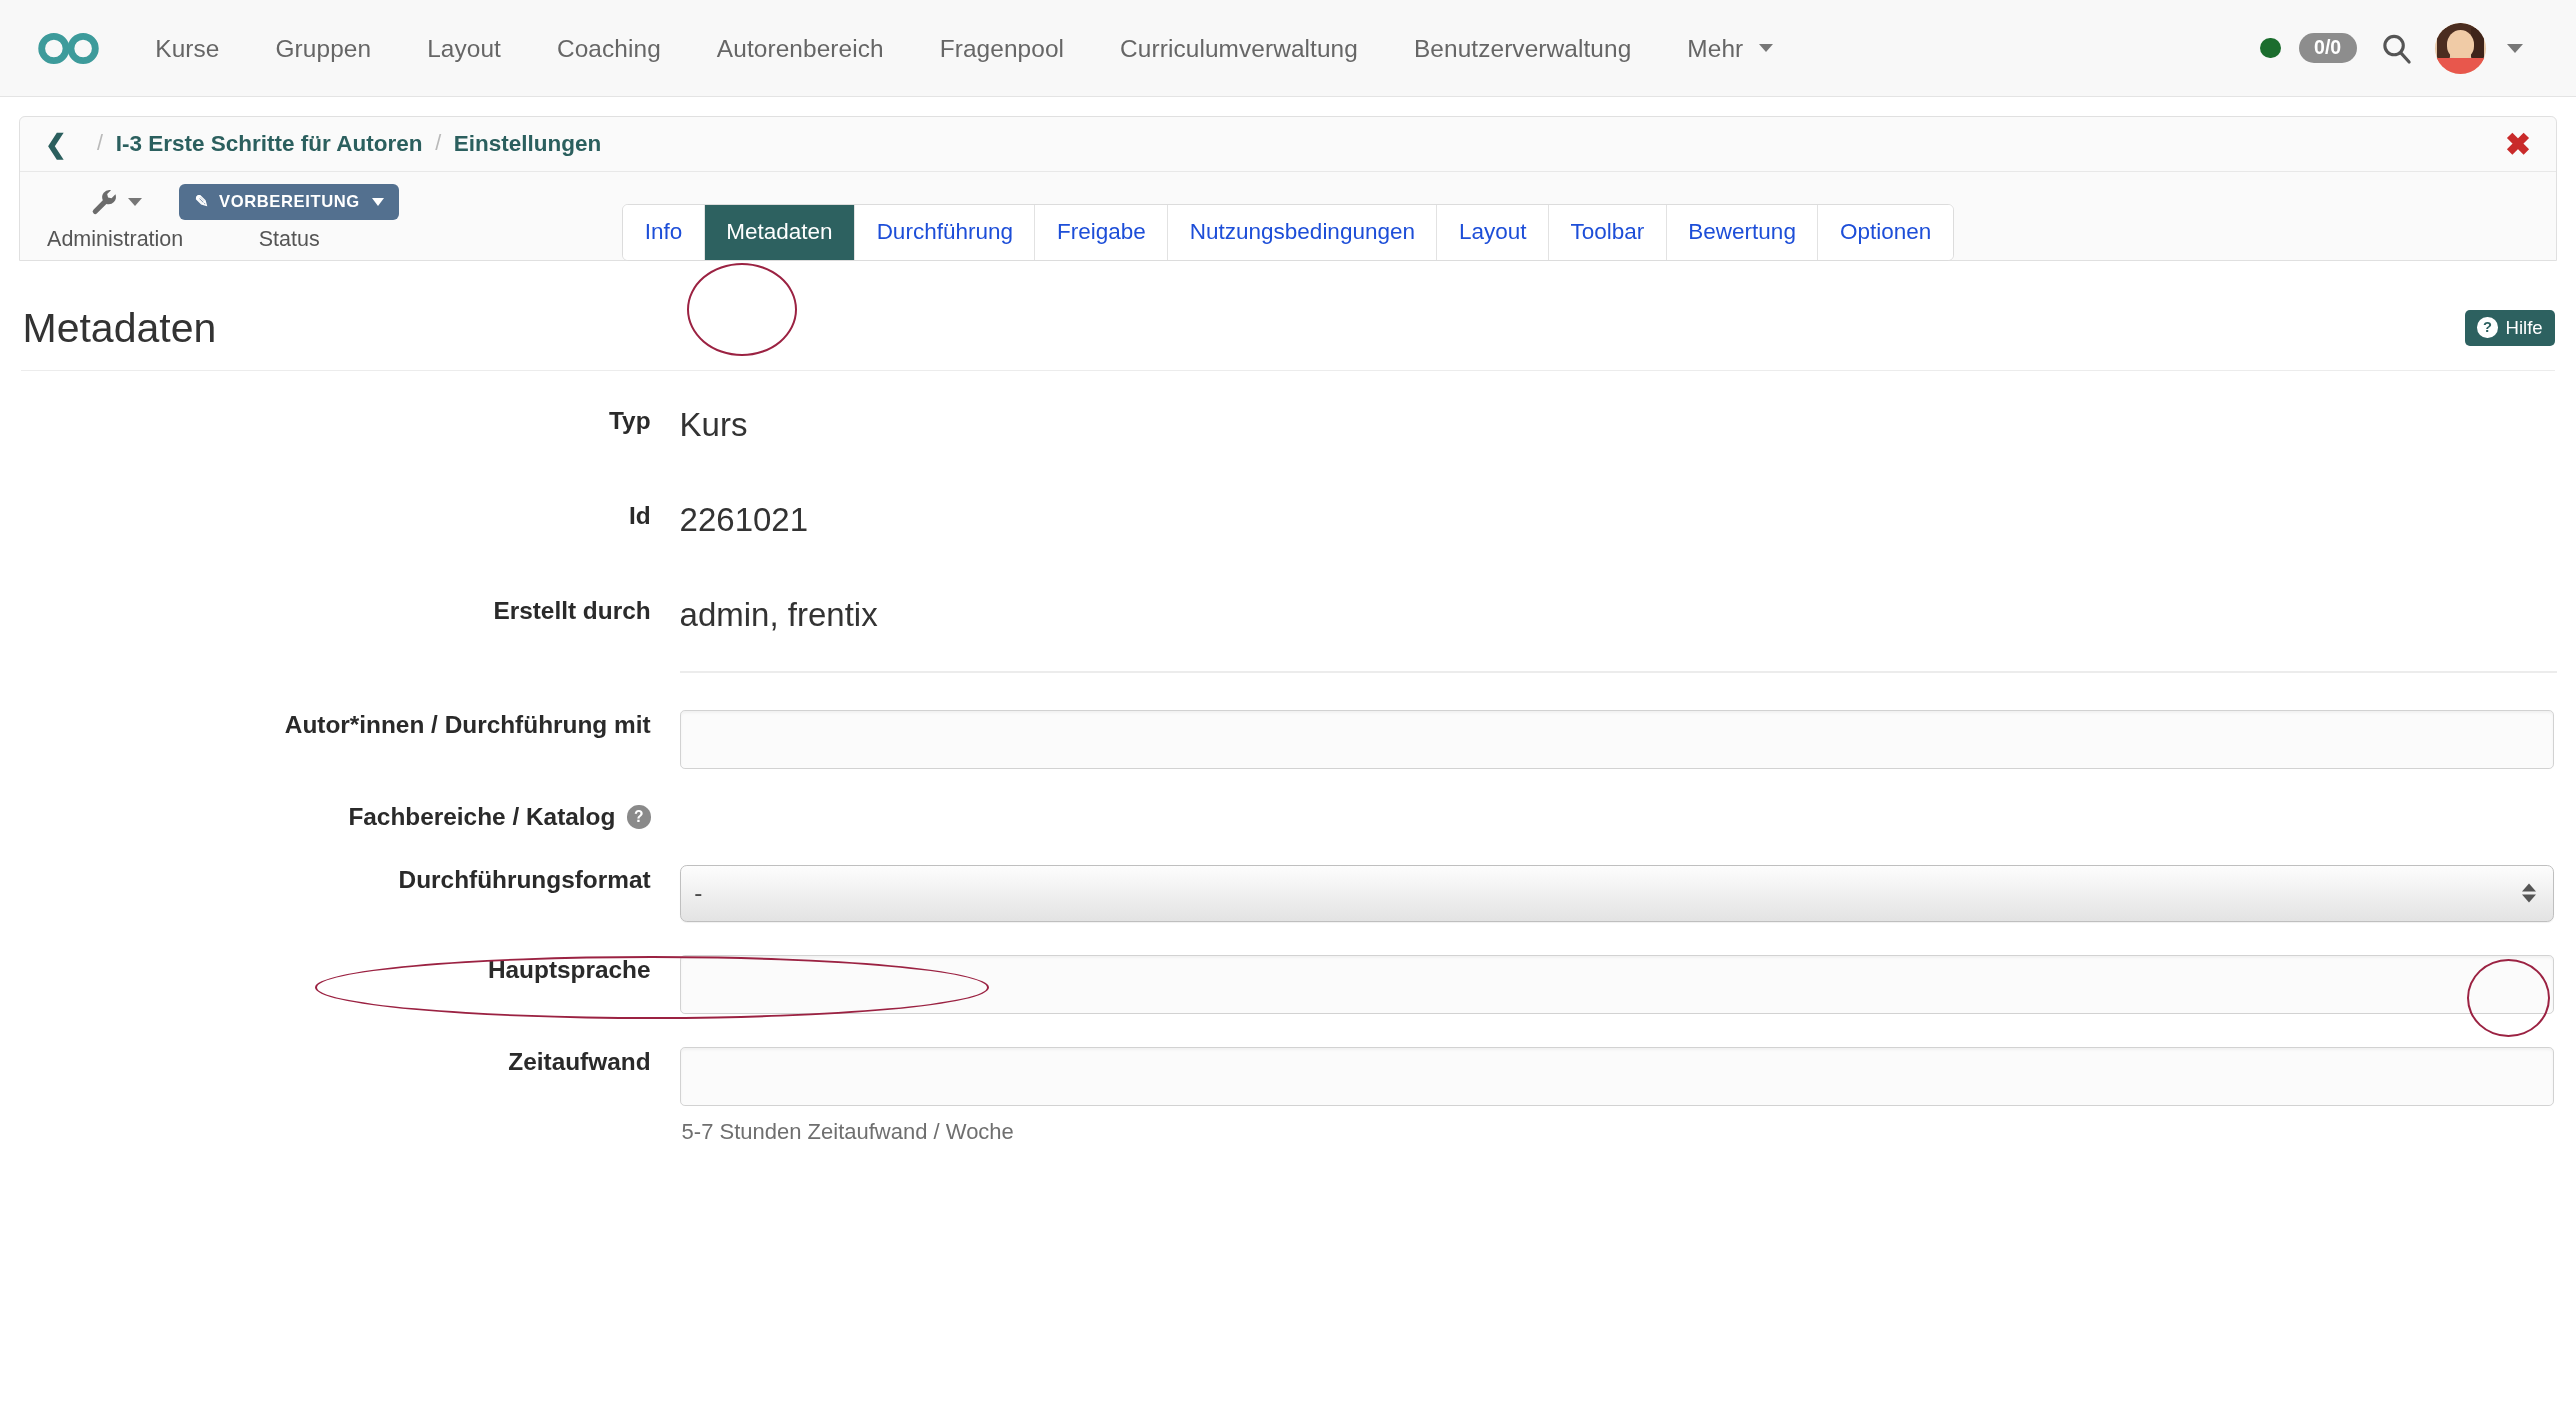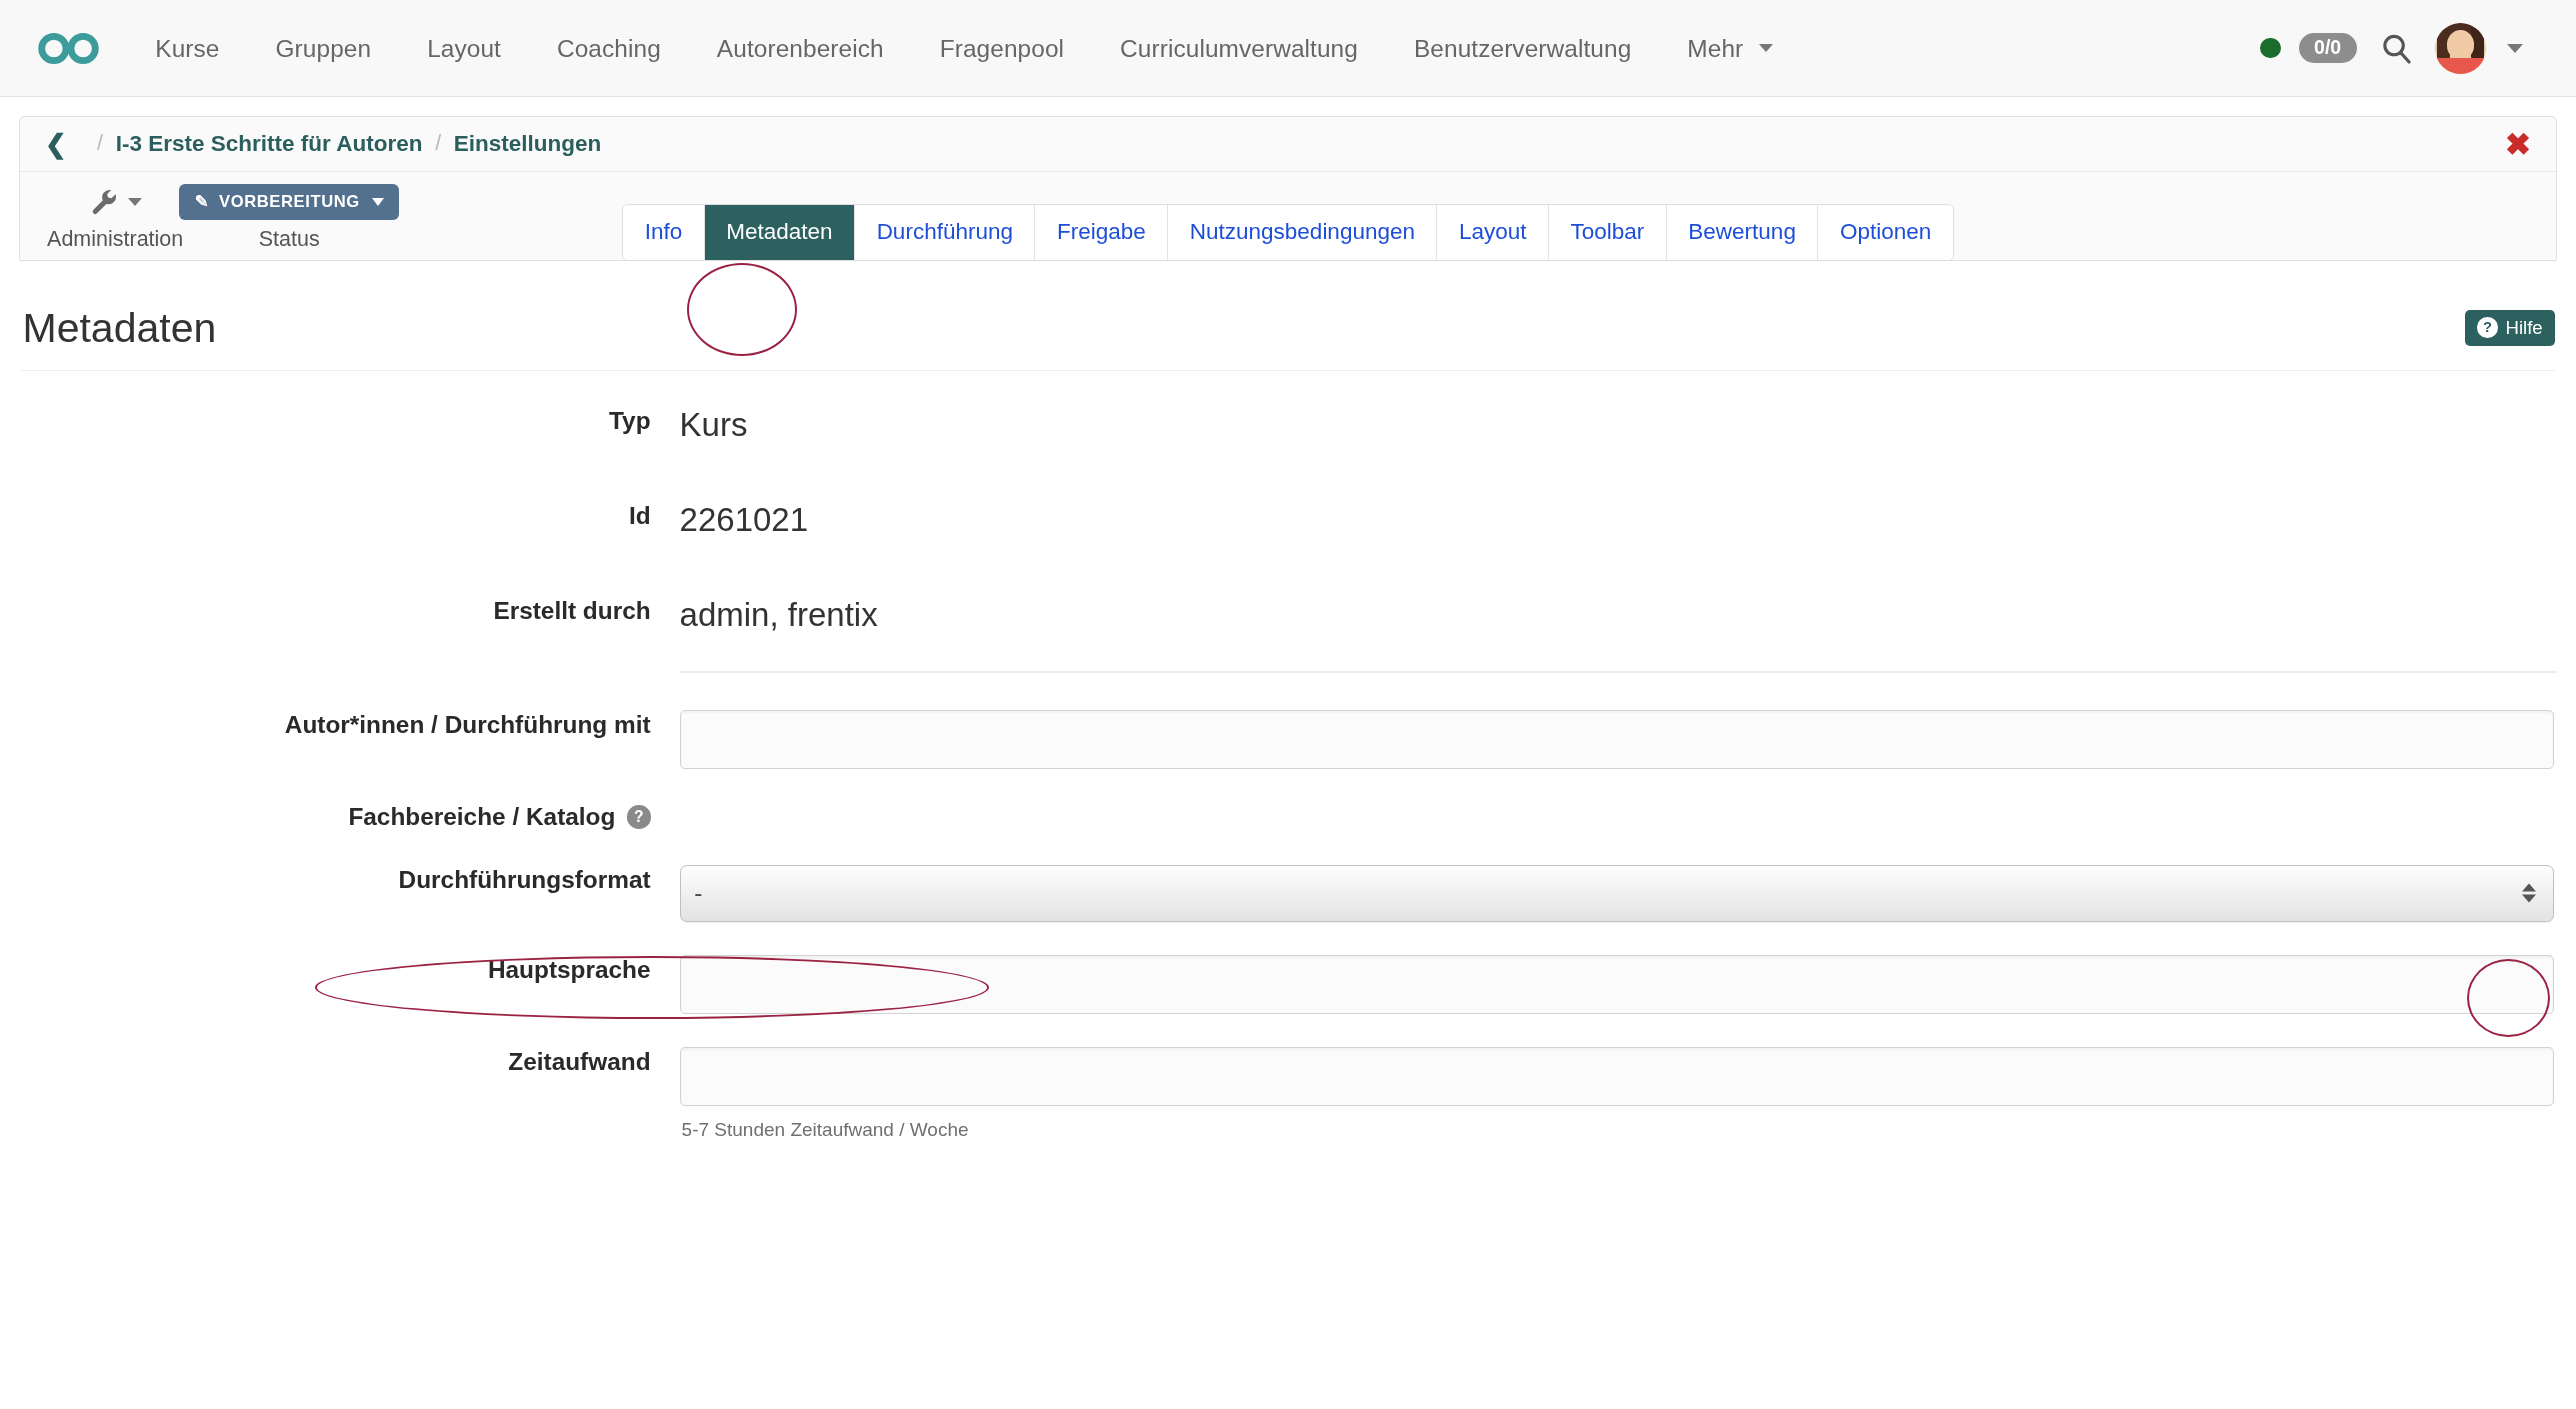--- a/index.html
+++ b/index.html
@@ -402,21 +402,21 @@
   .spinner i {
     display: block;
     width: 0; height: 0;
     border-left: 7.8px solid transparent;
     border-right: 7.8px solid transparent;
   }
   .spinner .up { border-bottom: 8.8px solid #555555; }
   .spinner .dn { border-top: 8.8px solid #555555; }
 
   .help-text {
-    font-size: 19px;
+    font-size: 22px;
     color: #6f6f6f;
     margin-top: 13.7px;
     padding-left: 2px;
   }
   .row-gap { height: 37px; }
   .row-gap-sm { height: 33px; }
 
   .label-help {
     display: inline-flex;
     align-items: center; justify-content: center;

